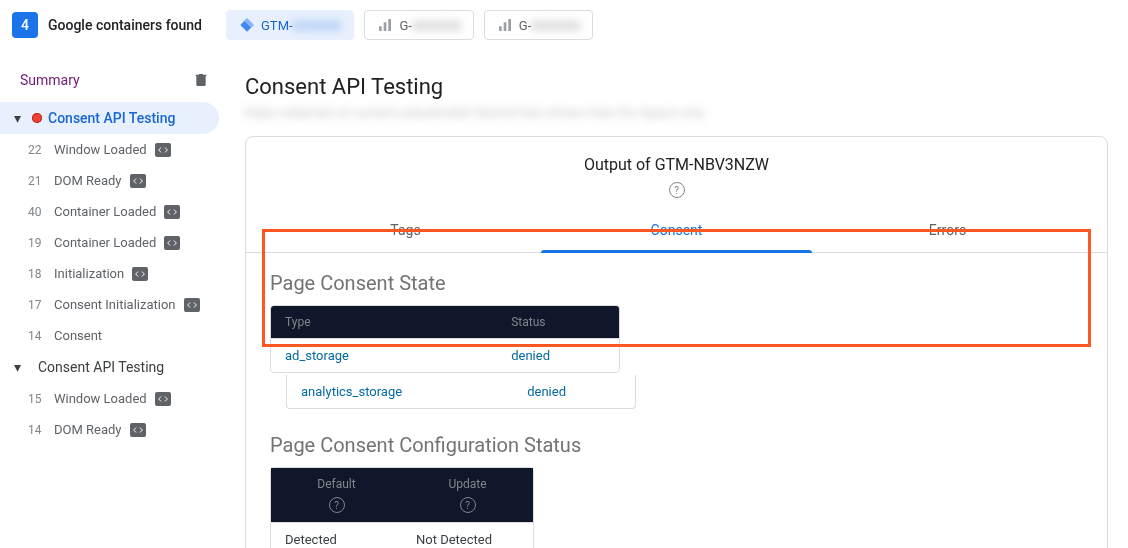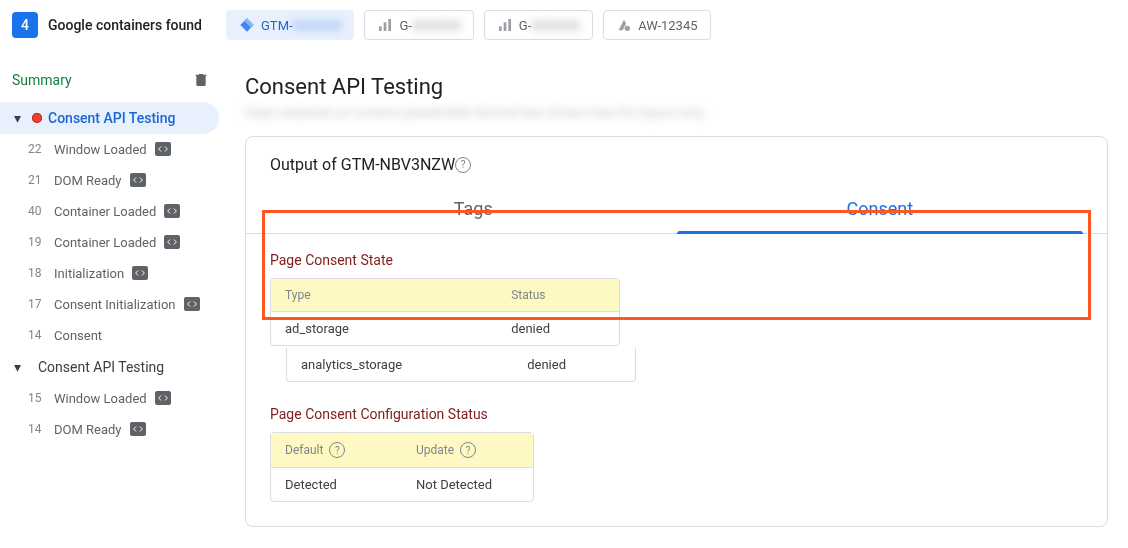--- a/index.html
+++ b/index.html
@@ -9,59 +9,59 @@
 .count-badge { background: #1a73e8; color: #fff; width: 26px; height: 26px; border-radius: 4px; display: flex; align-items: center; justify-content: center; font-weight: 500; }
 .topbar-label { font-weight: 500; color: #202124; }
 .containers { display: flex; gap: 10px; margin-left: 14px; }
 .container-chip { display: flex; align-items: center; gap: 6px; border: 1px solid #dadce0; border-radius: 4px; padding: 6px 12px; color: #5f6368; font-size: 13px; background: #fff; cursor: pointer; }
 .container-chip.active { background: #e8f0fe; border-color: #e8f0fe; color: #1967d2; }
 .chip-icon { width: 16px; height: 16px; display: flex; align-items: center; justify-content: center; }
 .blur-text { filter: blur(4px); opacity: .7; }
 
 .layout { display: flex; }
 .sidebar { width: 225px; padding-top: 14px; }
-.sidebar-header { display: flex; justify-content: space-between; padding: 8px 16px 14px 12px; color: #15803d; font-size: 14px; }
-.event-item { display: flex; gap: 8px; padding: 8px 10px 8px 28px; color: #5f6368; font-size: 13px; cursor: pointer; border-radius: 0 24px 24px 0; margin-right: 6px; }
+.sidebar-header { display: flex; justify-content: space-between; padding: 8px 16px 14px 20px; color: #701a75; font-size: 14px; }
+.event-item { display: flex; align-items: center; gap: 8px; padding: 8px 10px 8px 28px; color: #5f6368; font-size: 13px; cursor: pointer; border-radius: 0 24px 24px 0; margin-right: 6px; }
 .event-item .num { width: 18px; color: #80868b; font-size: 12px; }
 .event-item .dot { width: 10px; height: 10px; border-radius: 50%; }
 .dot.red { background: #ea4335; box-shadow: 0 0 0 1px #c02717 inset; }
 .event-item.selected { background: #e8f0fe; color: #1967d2; font-weight: 500; }
 .group-header { display: flex; align-items: center; gap: 6px; padding: 8px 10px 8px 10px; color: #3c4043; font-size: 14px; cursor: pointer; }
 .group-header .caret { width: 12px; color: #3c4043; }
 .code-badge { width: 16px; height: 14px; background: #5f6368; border-radius: 2px; display: flex; align-items: center; justify-content: center; }
 .code-badge svg { width: 10px; height: 8px; }
 
 .main { flex: 1; padding: 24px 20px 40px 20px; }
 .page-title { font-size: 22px; color: #202124; margin-bottom: 6px; font-weight: 400; }
 .page-url { color: #bdbdbd; filter: blur(4px); font-size: 13px; margin-bottom: 16px; letter-spacing: .2px; }
 
 .card { border: 1px solid #dadce0; border-radius: 8px; }
-.card-header { padding: 18px 24px 10px 24px; font-size: 16px; color: #202124; display: flex; align-items: center; gap: 0; }
+.card-header { padding: 18px 24px 10px 24px; font-size: 16px; color: #202124; display: flex; align-items: center; gap: 8px; flex-direction: column; }
 .help-icon { width: 16px; height: 16px; border: 1.5px solid #80868b; border-radius: 50%; display: inline-flex; align-items: center; justify-content: center; font-size: 10px; color: #80868b; }
 
 .tabs { display: flex; border-bottom: 1px solid #dadce0; padding: 0 24px; }
-.tab { flex: 1; text-align: center; padding: 14px 8px; color: #5f6368; cursor: pointer; font-size: 18px; position: relative; }
+.tab { flex: 1; text-align: center; padding: 14px 8px; color: #5f6368; cursor: pointer; font-size: 14px; position: relative; }
 .tab.active { color: #1a73e8; }
 .tab.active::after { content: ''; position: absolute; bottom: -1px; left: 0; right: 0; height: 3px; background: #1a73e8; border-radius: 3px 3px 0 0; }
 
 .section { padding: 18px 24px 6px 24px; }
-.section-title { color: #7f1d1d; font-size: 14px; margin-bottom: 10px; }
+.section-title { color: #737373; font-size: 20px; margin-bottom: 10px; }
 
 .table { border: 1px solid #dadce0; border-radius: 4px; width: 350px; overflow: hidden; }
 .tr { display: flex; border-bottom: 1px solid #dadce0; }
 .tr:last-child { border-bottom: none; }
-.tr.head { background: #fef9c3; }
-.td { padding: 9px 14px; font-size: 13px; color: #404040; }
+.tr.head { background: #0f172a; }
+.td { padding: 9px 14px; font-size: 13px; color: #0369a1; }
 .tr.head .td { color: #80868b; font-size: 12px; }
 .td.c1 { width: 65%; }
 .td.c2 { width: 35%; }
 
 .table2 { border: 1px solid #dadce0; border-radius: 4px; width: 264px; margin-bottom: 18px; }
 .td2 { padding: 9px 14px; font-size: 13px; color: #3c4043; width: 50%; display: flex; align-items: center; gap: 6px; }
-.tr.head .td2 { color: #80868b; font-size: 12px; }
+.tr.head .td2 { color: #80868b; font-size: 12px; flex-direction: column; }
 
 .highlight-wrap { position: relative; margin-bottom: 2px; }
 .highlight-frame { position: absolute; border: 3px solid #ff5722; top: -42px; left: -8px; right: -8px; bottom: 26px; pointer-events: none; }
 
 .table-nohi { border: 1px solid #dadce0; border-radius: 4px; width: 350px; border-top: none; border-top-left-radius: 0; border-top-right-radius: 0; margin-left: 16px; }
 </style>
 </head>
 <body>
 
 <div class="topbar">
@@ -90,29 +90,20 @@
       <div class="container-chip">
         <span class="chip-icon">
           <svg width="16" height="16" viewBox="0 0 24 24">
             <rect x="3" y="14" width="4" height="7" fill="#9aa0a6"></rect>
             <rect x="10" y="8" width="4" height="13" fill="#9aa0a6"></rect>
             <rect x="17" y="3" width="4" height="18" fill="#9aa0a6"></rect>
           </svg>
         </span>
         <span>G-<span class="blur-text">XXXXXX</span></span>
       </div>
-      <div class="container-chip">
-        <span class="chip-icon">
-          <svg width="16" height="16" viewBox="0 0 24 24">
-            <path fill="#9aa0a6" d="M4 20L12 4l3 6-5 10z"></path>
-            <circle cx="17" cy="17" r="4" fill="#9aa0a6"></circle>
-          </svg>
-        </span>
-        <span>AW-12345</span>
-      </div>
     </div>
 </div>
 
 <div class="layout">
   <div class="sidebar">
     <div class="sidebar-header">
       <span>Summary</span>
       <span class="chip-icon">
         <svg viewBox="0 0 24 24" width="18" height="18" fill="#5f6368">
             <path d="M15 4V3H9v1H4v2h1v13a2 2 0 002 2h10a2 2 0 002-2V6h1V4h-5z"></path>
@@ -214,20 +205,21 @@
     <div class="page-url">https redacted url content placeholder blurred text shown here for layout only</div>
 
     <div class="card">
       <div class="card-header">
         <span>Output of GTM-NBV3NZW</span>
         <span class="help-icon">?</span>
       </div>
       <div class="tabs" id="tabs-row">
           <div class="tab">Tags</div>
           <div class="tab active">Consent</div>
+          <div class="tab">Errors</div>
         </div>
 
       <div class="section">
         <div class="highlight-wrap">
           <div class="section-title">Page Consent State</div>
           <div class="table">
             <div class="tr head">
               <div class="td c1">Type</div>
               <div class="td c2">Status</div>
             </div>

